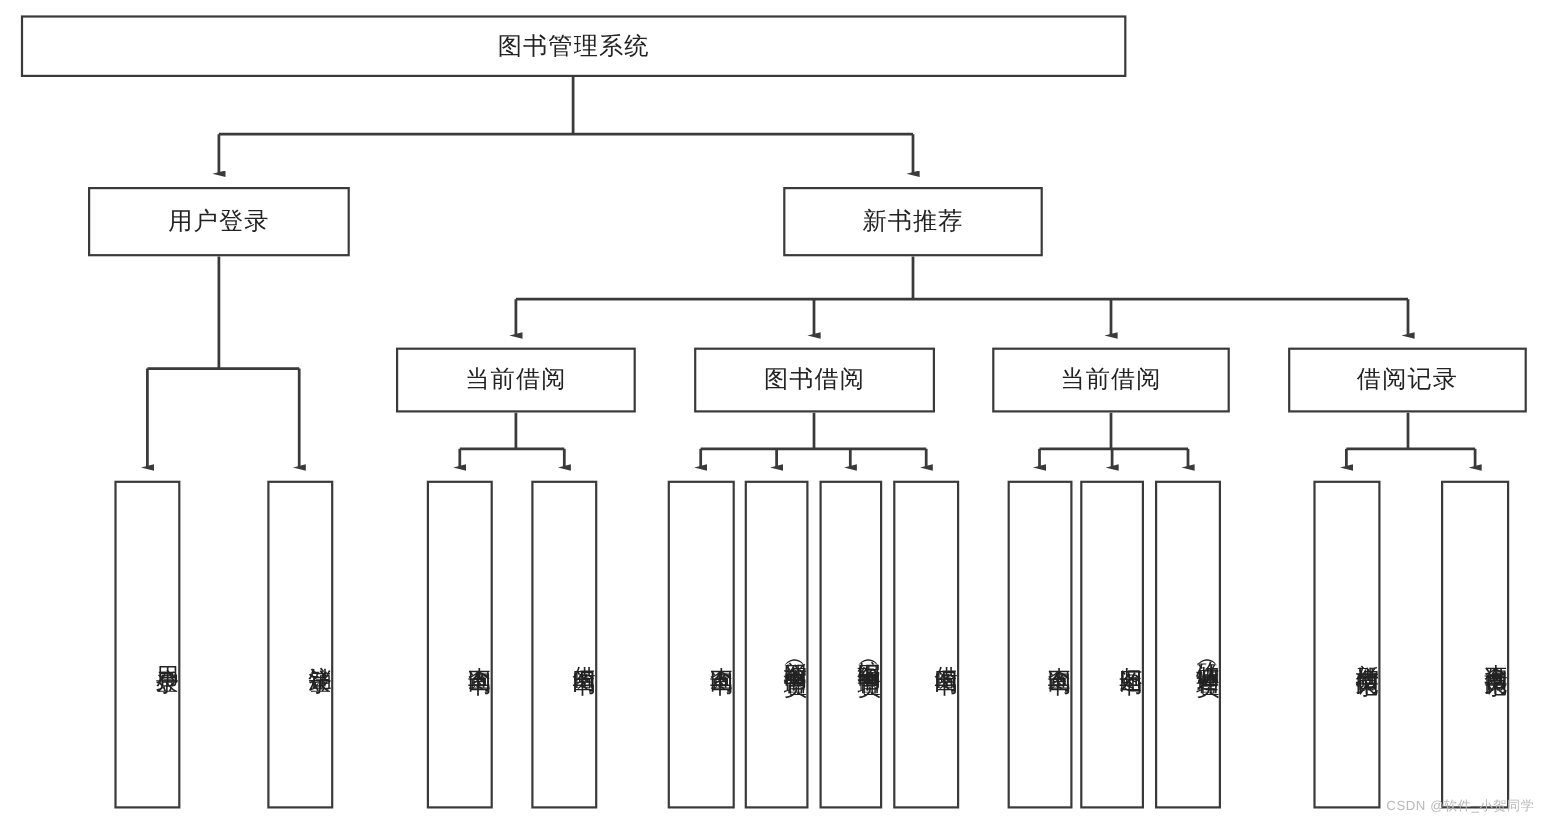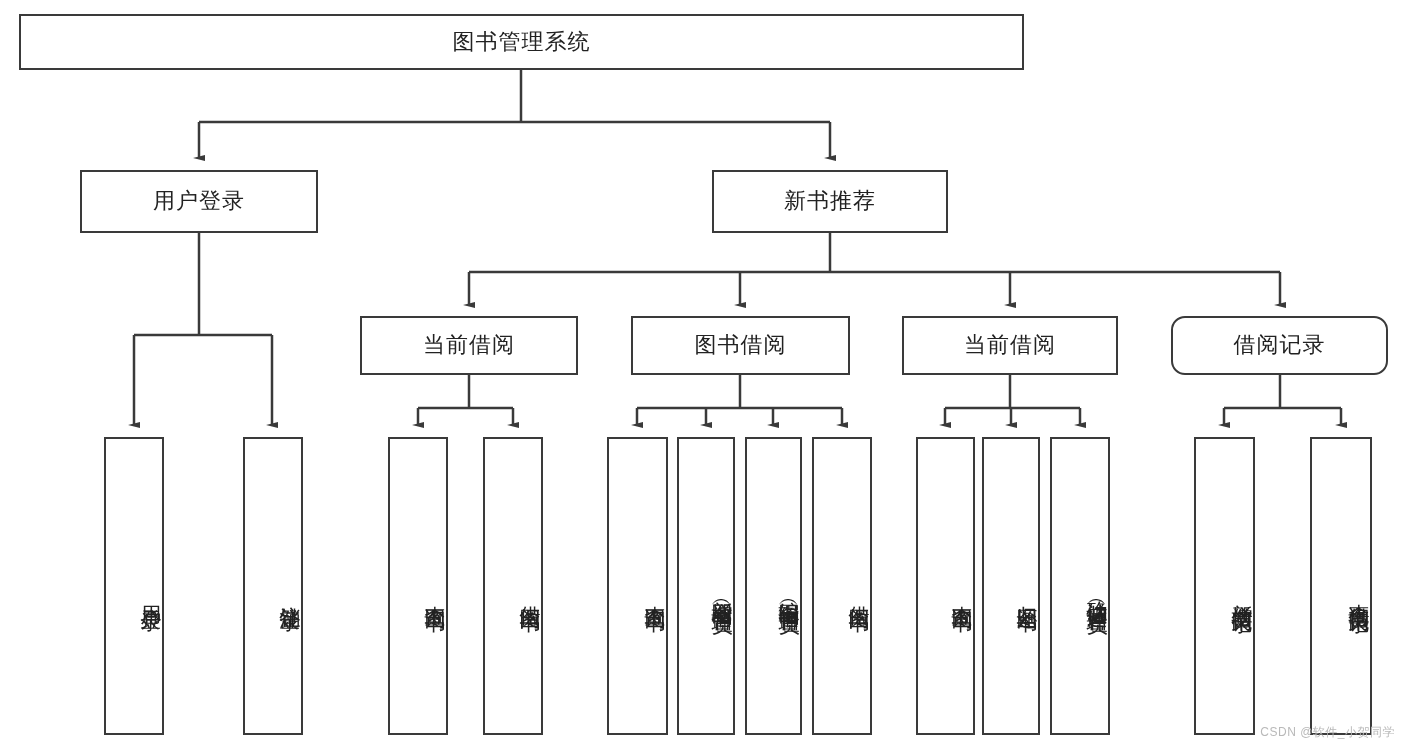--- a/index.html
+++ b/index.html
@@ -134,21 +134,21 @@
 
   <div class="node horiz" style="left:360px; top:316px; width:218px; height:59px;">
     <span>当前借阅</span>
   </div>
   <div class="node horiz" style="left:631px; top:316px; width:219px; height:59px;">
     <span>图书借阅</span>
   </div>
   <div class="node horiz" style="left:902px; top:316px; width:216px; height:59px;">
     <span>当前借阅</span>
   </div>
-  <div class="node horiz" style="left:1171px; top:316px; width:217px; height:59px;border-radius:14px;">
+  <div class="node horiz" style="left:1171px; top:316px; width:217px; height:59px;">
     <span>借阅记录</span>
   </div>
 
   <div class="node vert" style="left:104px; top:437px; width:60px; height:298px;">
     <span class="vlabel">用户登录</span>
   </div>
   <div class="node vert" style="left:243px; top:437px; width:60px; height:298px;">
     <span class="vlabel">注销登录</span>
   </div>
 

